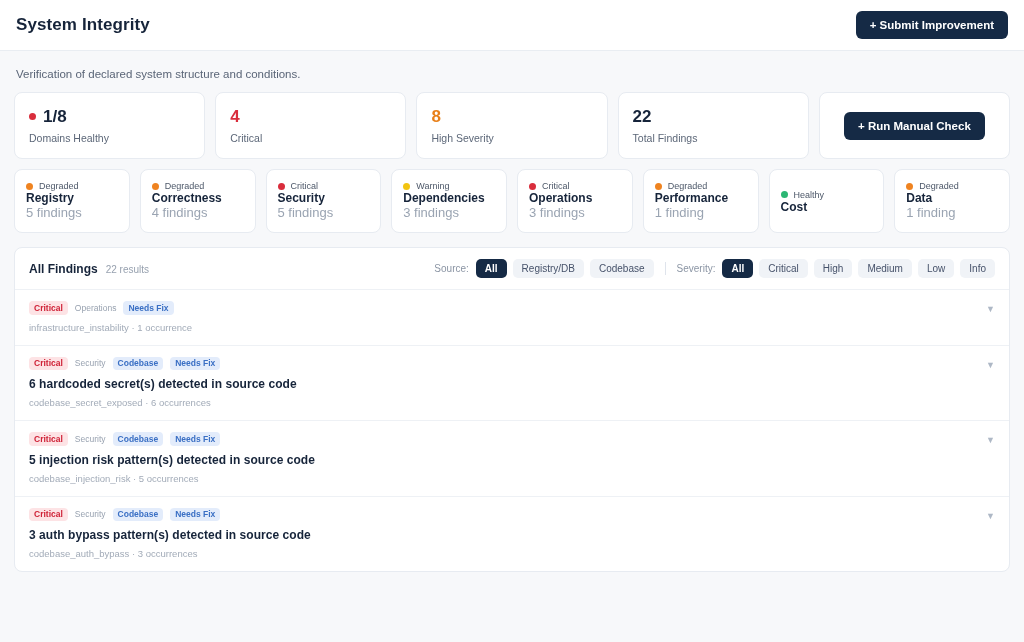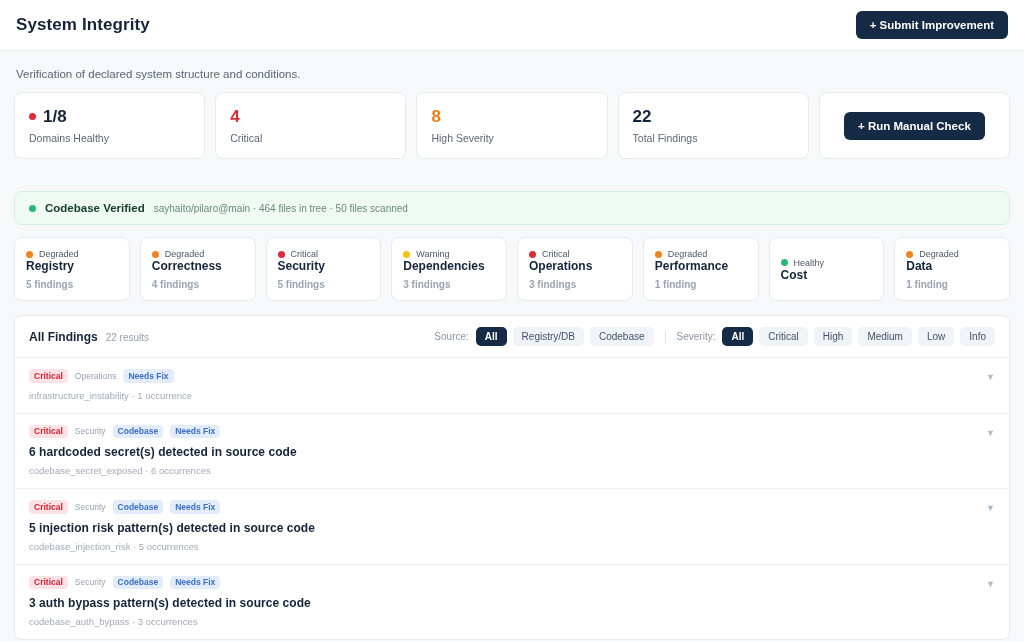--- a/index.html
+++ b/index.html
@@ -40,21 +40,21 @@
   .subtitle {
     font-size: 11.5px;
     color: #5a6577;
     padding: 17px 2px 12px 2px;
   }
 
   
   .metrics {
     display: flex;
     gap: 10px;
-    margin-bottom: 32px;
+    margin-bottom: 10px;
   }
   .metric-card {
     flex: 1 1 0;
     background: #ffffff;
     border: 1px solid #e7ebf1;
     border-radius: 8px;
     height: 67px;
     padding: 12px 14px;
     display: flex;
     flex-direction: column;
@@ -109,21 +109,21 @@
     min-height: 64px;
   }
   .domain-status {
     display: flex;
     align-items: center;
     gap: 6px;
     font-size: 9px;
     color: #4d5869;
   }
   .domain-name { font-size: 12px; font-weight: 700; color: #16243a; }
-  .domain-findings { font-size: 10px; color: #9aa4b2; margin-top: 6px; font-weight: bold; }
+  .domain-findings { font-size: 13px; color: #9aa4b2; margin-top: 0; }
   .domain-card.centered { display: flex; flex-direction: column; justify-content: center; }
 
   
   .panel {
     background: #ffffff;
     border: 1px solid #e7ebf1;
     border-radius: 8px;
     overflow: hidden;
   }
   .panel-head {
@@ -214,25 +214,20 @@
         <div class="metric-value">
           <span style="color: rgb(22, 36, 58);">22</span>
         </div>
         <div class="metric-label">Total Findings</div>
       </div>
     <div class="metric-card metric-action">
       <button class="btn-dark">+ Run Manual Check</button>
     </div>
   </div>
 
-  <div class="banner">
-    <span class="dot" id="banner-dot" style="background: rgb(43, 182, 115);"></span>
-    <span class="banner-title">Codebase Verified</span>
-    <span class="banner-meta">sayhaito/pilaro@main · 464 files in tree · 50 files scanned</span>
-  </div>
 
   <div class="domains" id="domains-container">
       <div class="domain-card">
         <div class="domain-status">
           <span class="dot" style="background: rgb(239, 131, 32);"></span>
           <span>Degraded</span>
         </div>
         <div class="domain-name">Registry</div>
         <div class="domain-findings">5 findings</div>
       </div>

